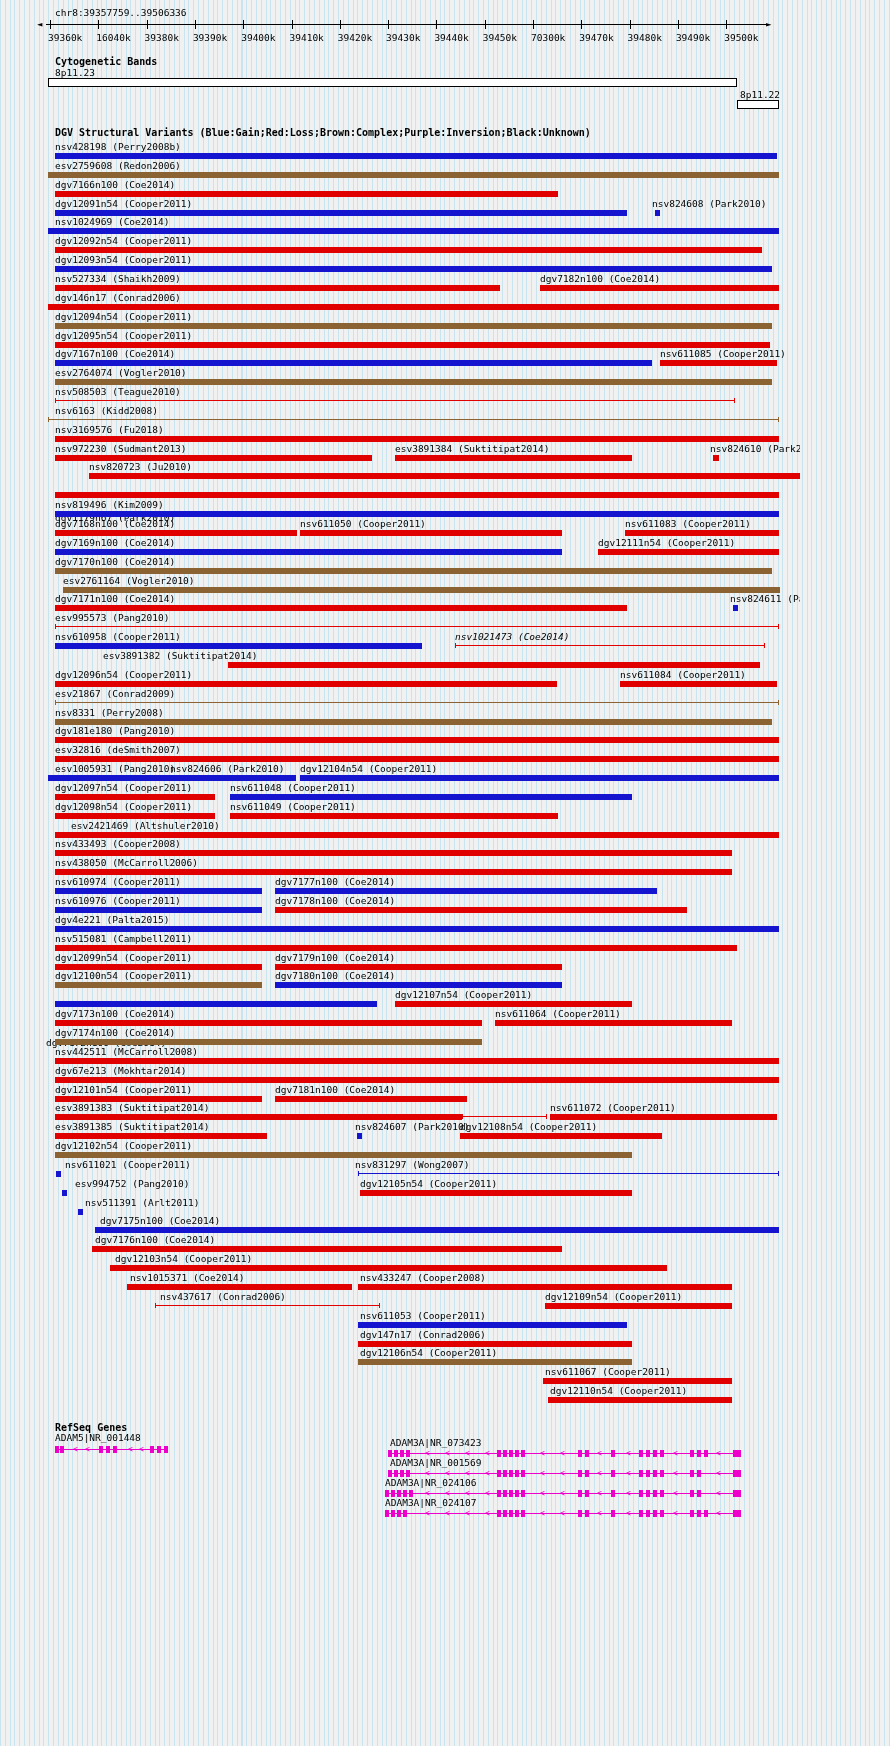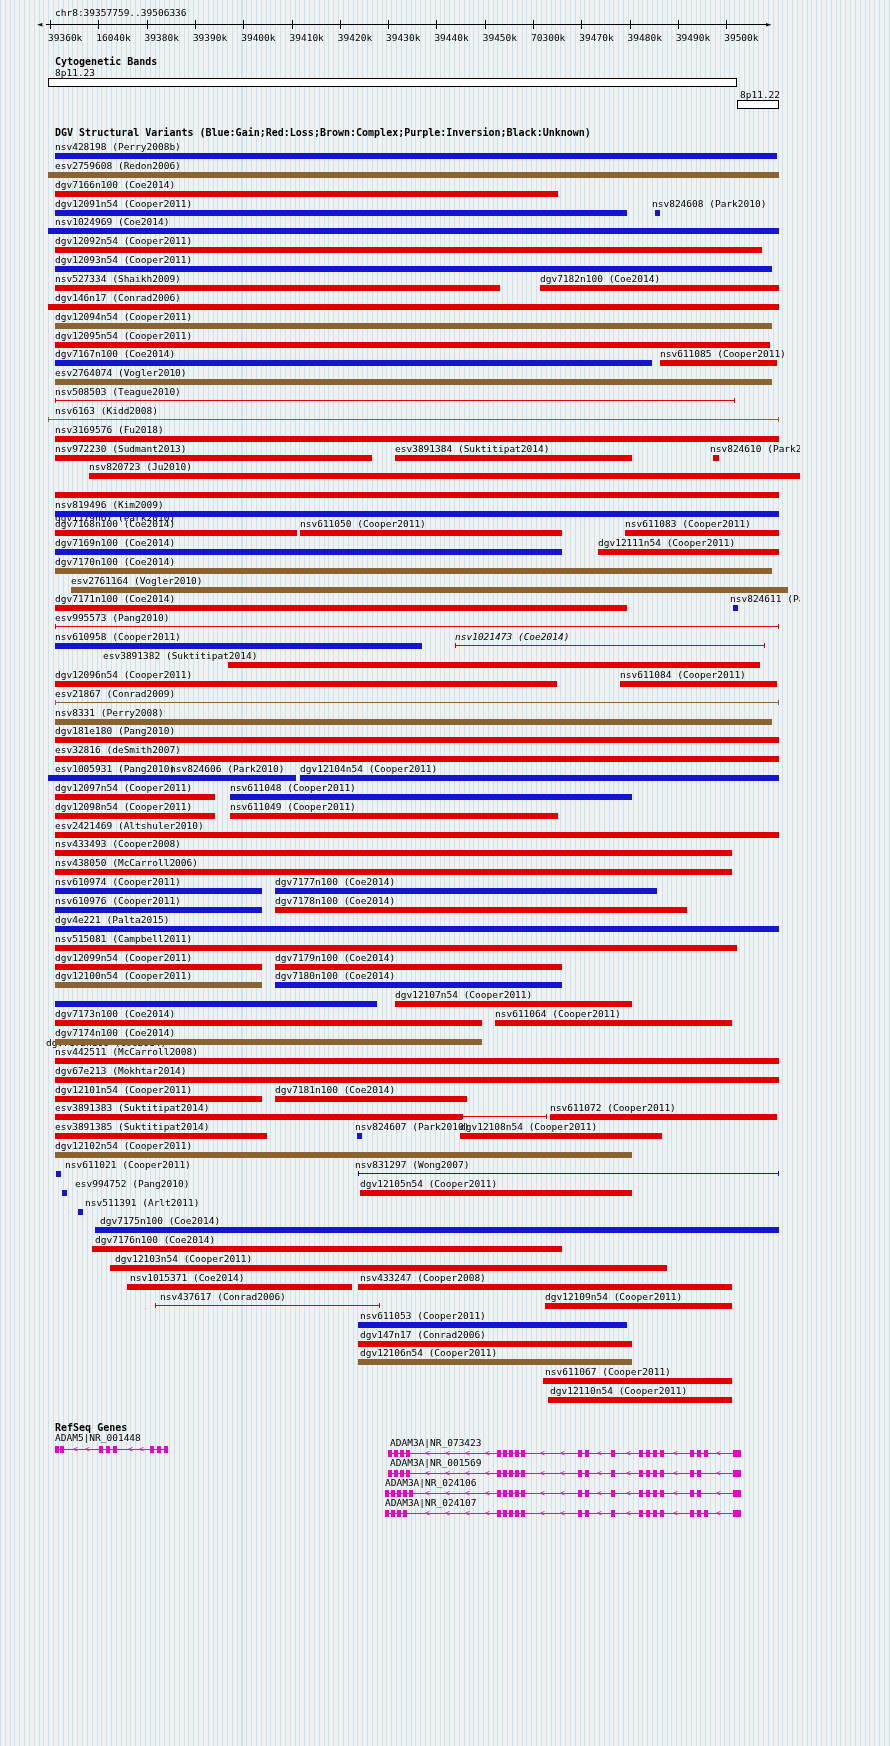--- a/index.html
+++ b/index.html
@@ -171,21 +171,21 @@
         <div class="abs" style="left: 0px; top: 538px; width: 800px; height: 19px;">
           <div class="abs t" style="left: 55px; top: 0px;">dgv7169n100 (Coe2014)</div>
           <div class="abs t" style="left: 598px; top: 0px;">dgv12111n54 (Cooper2011)</div>
           <div class="abs" style="left: 55px; top: 11px; width: 507px; height: 6px; background: rgb(21, 21, 207);"></div>
           <div class="abs" style="left: 598px; top: 11px; width: 181px; height: 6px; background: rgb(225, 0, 0);"></div>
         </div>
         <div class="abs" style="left: 0px; top: 557px; width: 800px; height: 19px; text-align: right;">
           <div class="abs t" style="left: 55px; top: 0px;">dgv7170n100 (Coe2014)</div>
           <div class="abs" style="left: 55px; top: 11px; width: 717px; height: 6px; background: rgb(139, 99, 50);"></div>
         </div>
-        <div class="abs" style="left: 16px; top: 576px; width: 800px; height: 19px; padding-left: 32px;">
+        <div class="abs" style="left: 8px; top: 576px; width: 800px; height: 19px; padding-left: 32px;">
           <div class="abs t" style="left: 55px; top: 0px;">esv2761164 (Vogler2010)</div>
           <div class="abs" style="left: 55px; top: 11px; width: 717px; height: 6px; background: rgb(139, 99, 50);"></div>
         </div>
         <div class="abs" style="left: 0px; top: 594px; width: 800px; height: 19px;">
           <div class="abs t" style="left: 55px; top: 0px;">dgv7171n100 (Coe2014)</div>
           <div class="abs t" style="left: 730px; top: 0px;">nsv824611 (Park2010)</div>
           <div class="abs" style="left: 55px; top: 11px; width: 572px; height: 6px; background: rgb(225, 0, 0);"></div>
           <div class="abs" style="left: 733px; top: 11px; width: 5px; height: 6px; background: rgb(21, 21, 207);"></div>
         </div>
         <div class="abs" style="left: 0px; top: 613px; width: 800px; height: 19px;">
@@ -244,21 +244,21 @@
           <div class="abs" style="left: 55px; top: 11px; width: 160px; height: 6px; background: rgb(225, 0, 0);"></div>
           <div class="abs" style="left: 230px; top: 11px; width: 402px; height: 6px; background: rgb(21, 21, 207);"></div>
         </div>
         <div class="abs" style="left: 0px; top: 802px; width: 800px; height: 19px;">
           <div class="abs t" style="left: 55px; top: 0px;">dgv12098n54 (Cooper2011)</div>
           <div class="abs t" style="left: 230px; top: 0px;">nsv611049 (Cooper2011)</div>
           <div class="abs" style="left: 55px; top: 11px; width: 160px; height: 6px; background: rgb(225, 0, 0);"></div>
           <div class="abs" style="left: 230px; top: 11px; width: 328px; height: 6px; background: rgb(225, 0, 0);"></div>
         </div>
         <div class="abs" style="left: 0px; top: 821px; width: 800px; height: 19px;">
-          <div class="abs t" style="left: 55px; top: 0px;">esv2421469 (Altshuler2010)</div>
+          <div class="abs t" style="left: 55px; top: 0px; padding-left: 16px;">esv2421469 (Altshuler2010)</div>
           <div class="abs" style="left: 55px; top: 11px; width: 724px; height: 6px; background: rgb(225, 0, 0);"></div>
         </div>
         <div class="abs" style="left: 0px; top: 839px; width: 800px; height: 19px;">
           <div class="abs t" style="left: 55px; top: 0px;">nsv433493 (Cooper2008)</div>
           <div class="abs" style="left: 55px; top: 11px; width: 677px; height: 6px; background: rgb(225, 0, 0);"></div>
         </div>
         <div class="abs" style="left: 0px; top: 858px; width: 800px; height: 19px;">
           <div class="abs t" style="left: 55px; top: 0px;">nsv438050 (McCarroll2006)</div>
           <div class="abs" style="left: 55px; top: 11px; width: 677px; height: 6px; background: rgb(225, 0, 0);"></div>
         </div>

